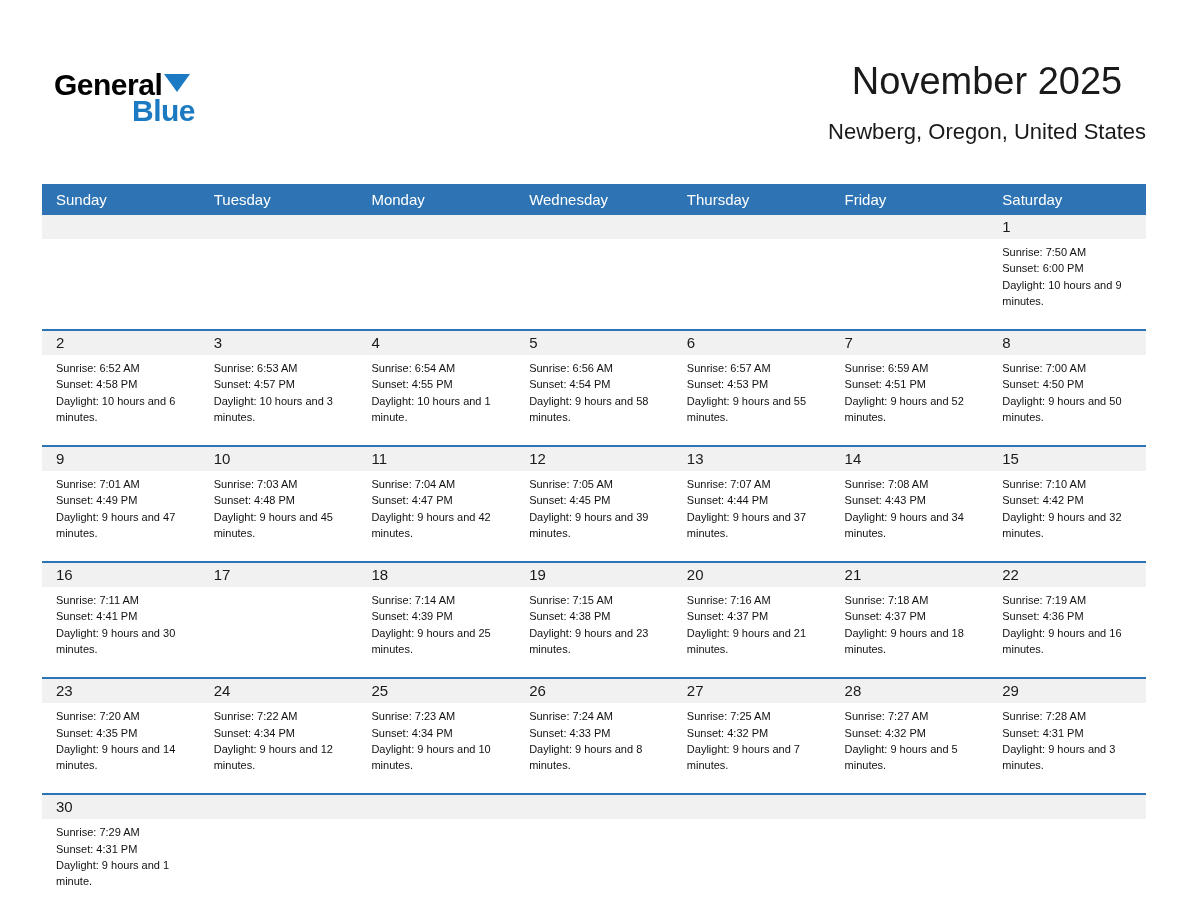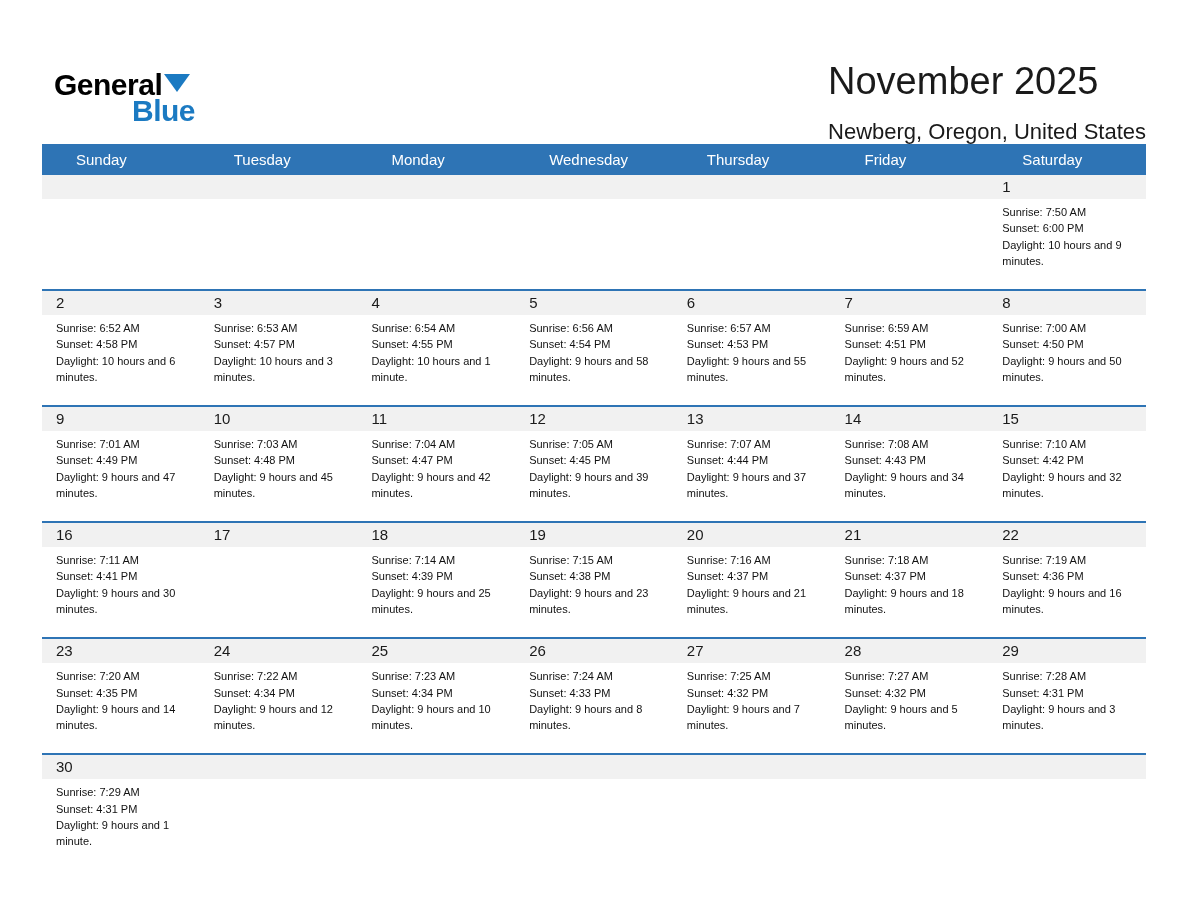--- a/index.html
+++ b/index.html
@@ -15,21 +15,21 @@
     width: 1188px;
     height: 918px;
     padding: 0 42px;
   }
   
   .top {
     display: flex;
     justify-content: space-between;
     align-items: flex-start;
     padding-top: 52px;
-    height: 144px;
+    height: 184px;
     gap: 28px;
   }
   .logo {
     padding-left: 12px;
     padding-top: 18px;
     line-height: 1;
   }
   .logo-row1 {
     display: flex;
     align-items: flex-start;
@@ -46,21 +46,21 @@
   }
   .logo-blue {
     font-size: 30px;
     font-weight: bold;
     color: #1b7ac2;
     margin-left: 78px;
     margin-top: -4px;
     letter-spacing: -0.5px;
   }
   .titles {
-    text-align: left;
+    text-align: center;
     padding-top: 8px;
   }
   .cal-title {
     font-size: 38px;
     font-weight: 400;
     color: #1a1a1a;
   }
   .cal-subtitle {
     font-size: 22px;
     font-weight: normal;
@@ -74,21 +74,20 @@
   }
   .weekday-bar {
     display: grid;
     grid-template-columns: repeat(7, 1fr);
     background: #2e74b5;
     color: #ffffff;
   }
   .weekday-bar .wd {
     font-size: 15px;
     padding: 7px 4px 7px 14px;
-    margin-left: 20px;
   }
   .week-row {
     display: grid;
     grid-template-columns: repeat(7, 1fr);
     min-height: 109px;
     border-top: 2px solid #2e74b5;
   }
   .week-row.first { border-top: none; }
   .week-row.last { min-height: 170px; }
   .cell { background: #ffffff; }

